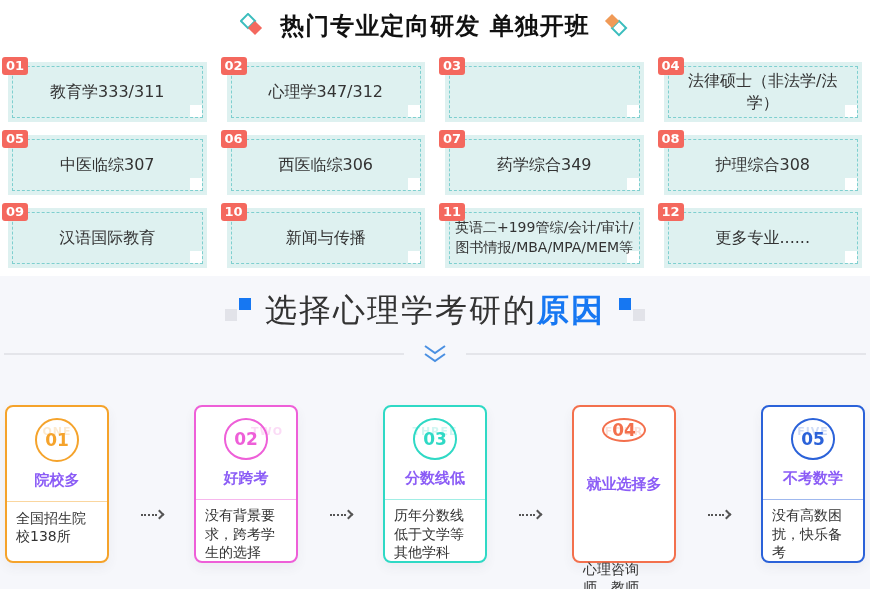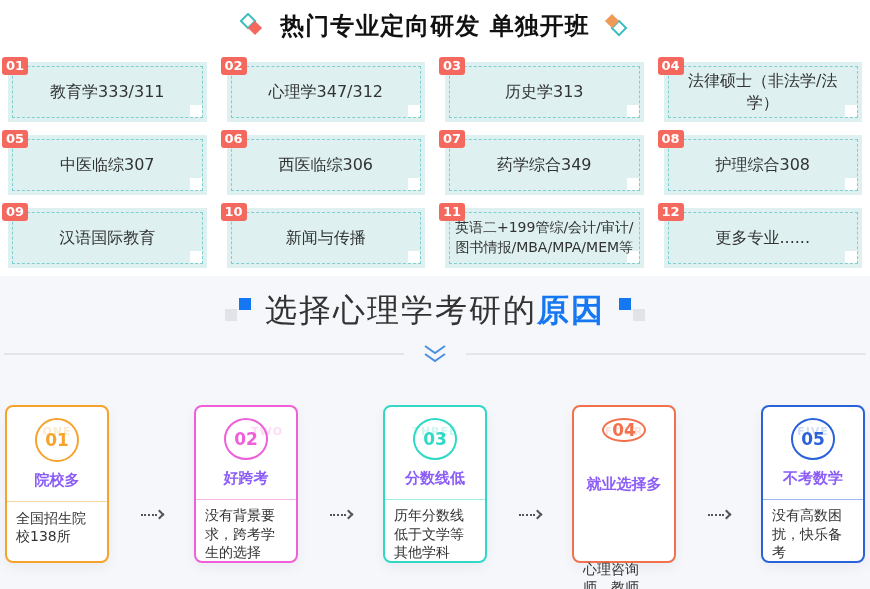--- a/index.html
+++ b/index.html
@@ -95,21 +95,20 @@
         <span class="major-badge">02</span>
         <span class="major-dash"></span>
         <span class="major-notch"></span>
         <span class="major-label">心理学347/312</span>
       </div>
 
       <div class="major-card">
         <span class="major-badge">03</span>
         <span class="major-dash"></span>
         <span class="major-notch"></span>
-        <span class="major-label">历史学313</span>
       </div>
 
       <div class="major-card">
         <span class="major-badge">04</span>
         <span class="major-dash"></span>
         <span class="major-notch"></span>
         <span class="major-label">法律硕士（非法学/法学）</span>
       </div>
 
       <div class="major-card">

